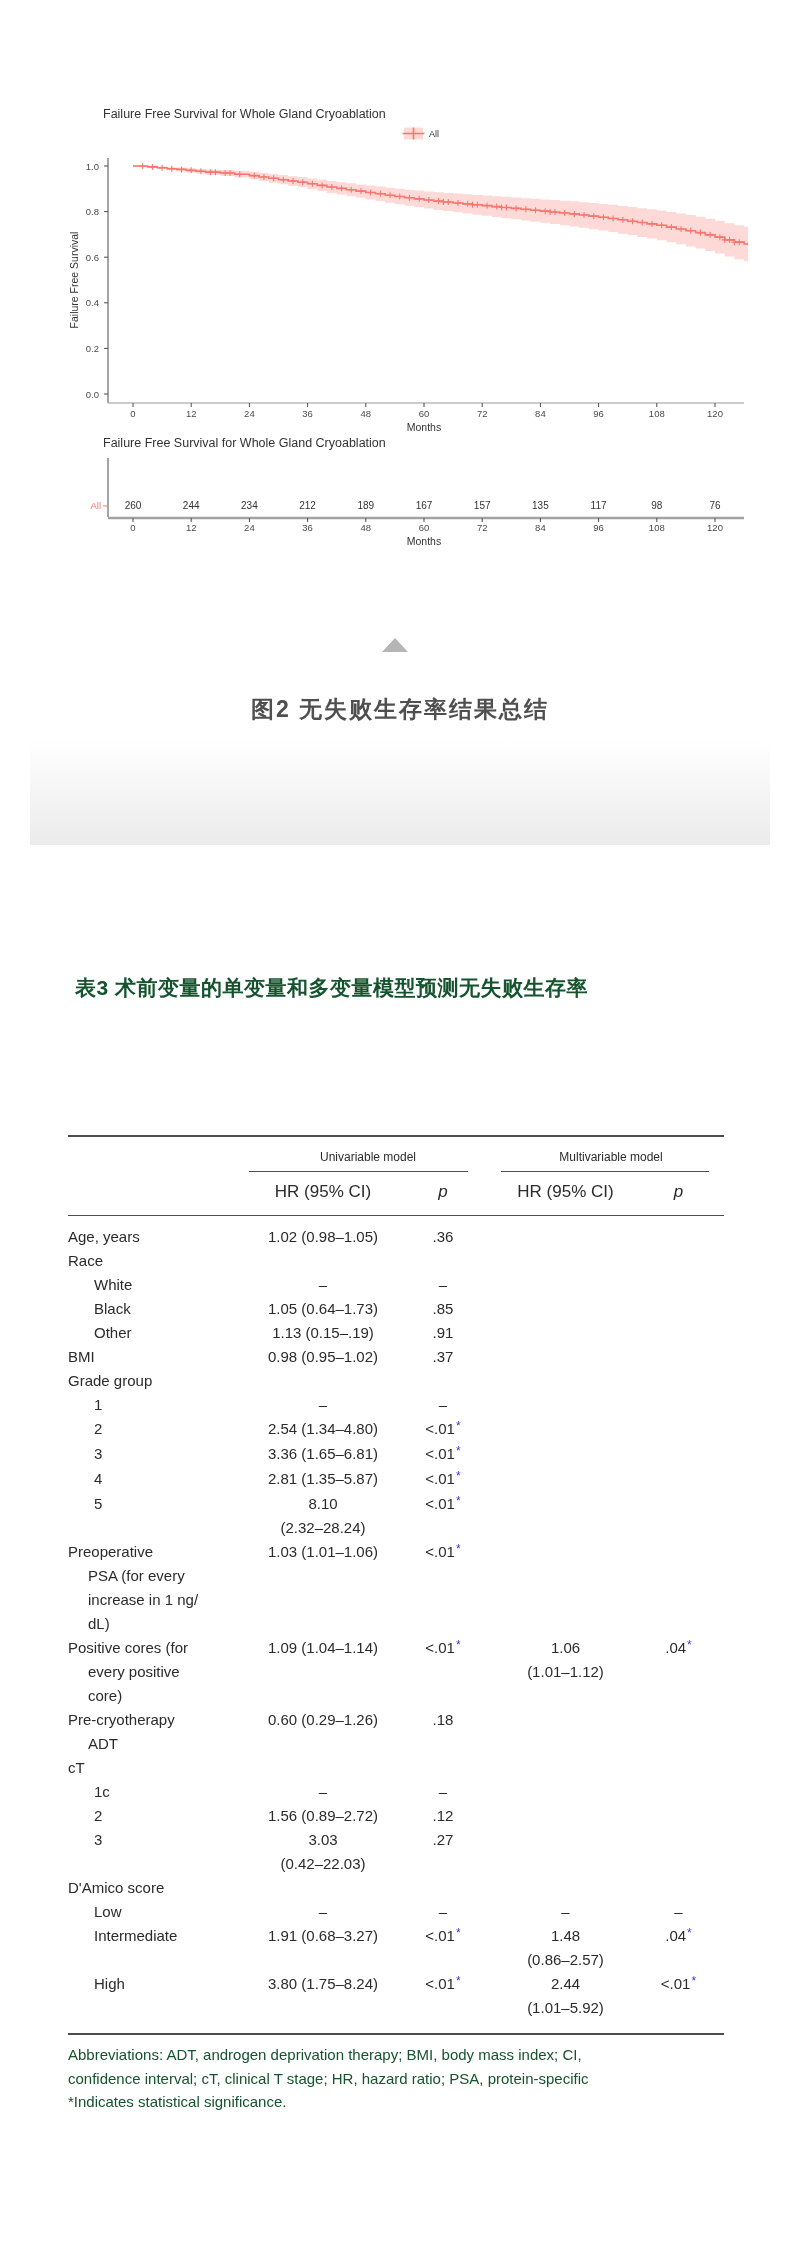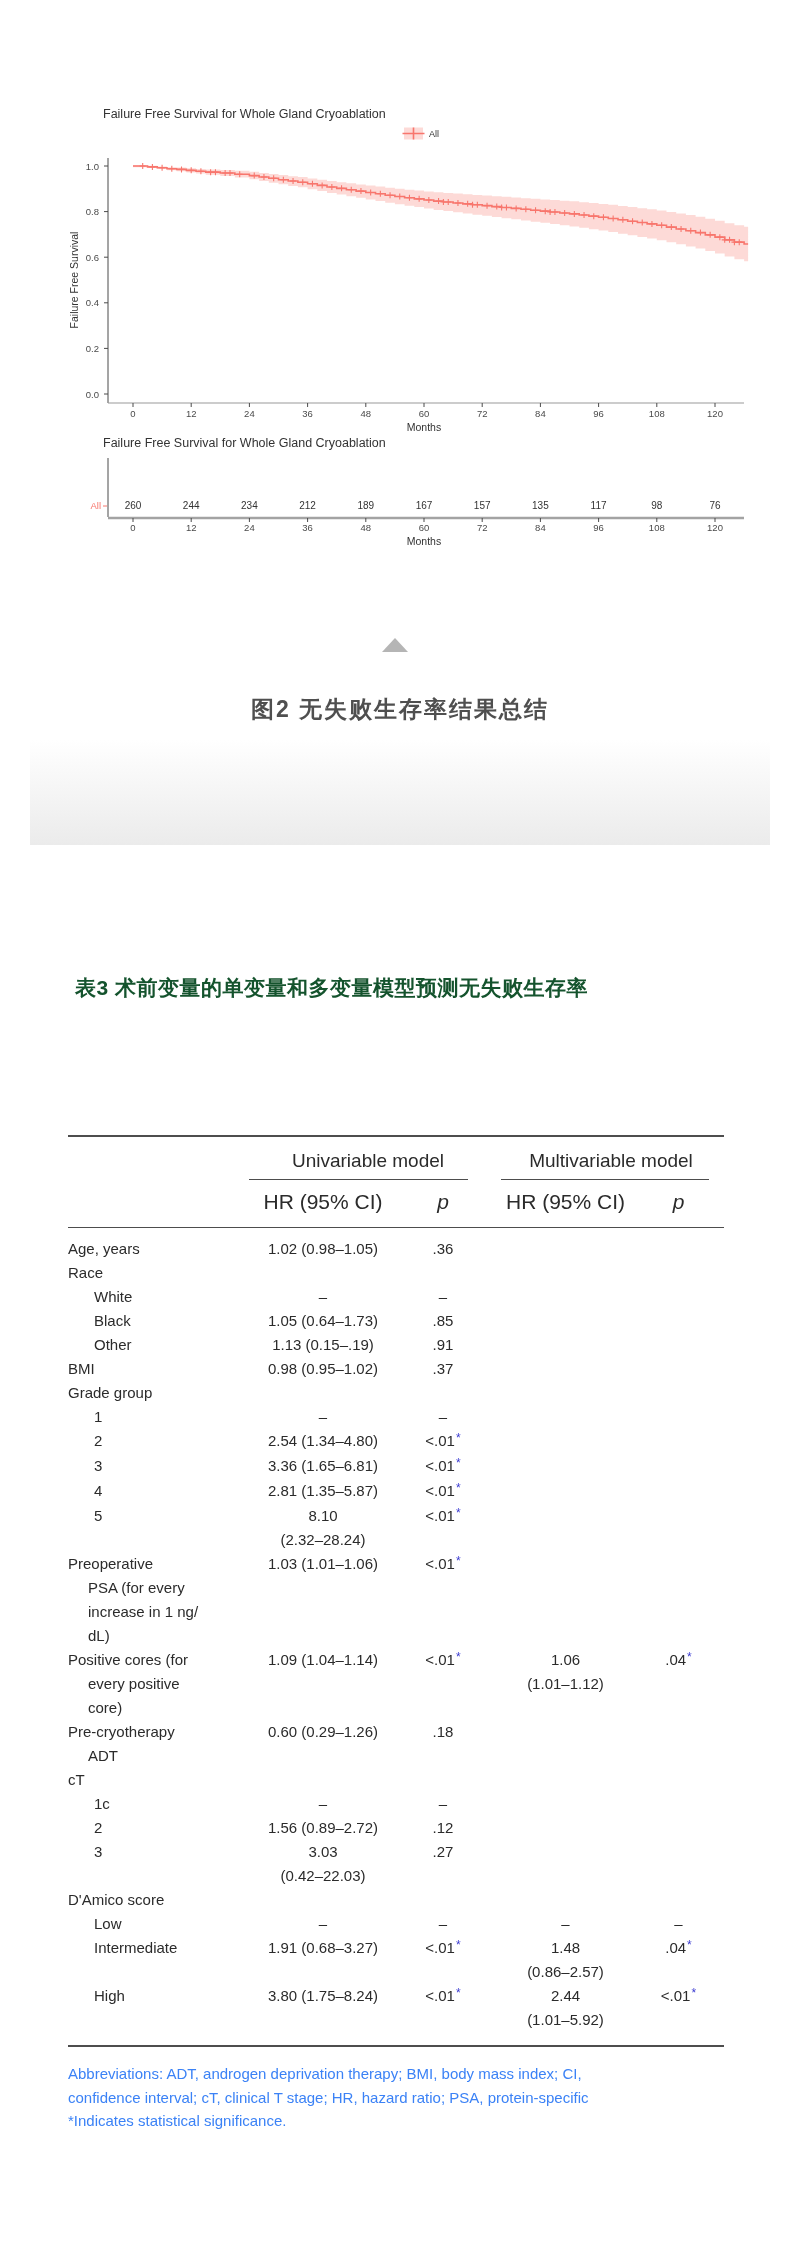--- a/index.html
+++ b/index.html
@@ -28,34 +28,34 @@
   .tbl-title{position:absolute;left:75px;top:974px;width:700px;
              font-size:21px;font-weight:bold;color:#14532d;letter-spacing:0.5px;}
   .tbl{position:absolute;left:68px;top:1135px;width:656px;font-size:15px;color:#2b2b2b;}
   .rule-top{border-top:2px solid #4d4d4d;}
   .rule-mid{border-top:1.4px solid #4d4d4d;}
   .rule-bot{border-top:2px solid #4d4d4d;}
   .grid{display:grid;grid-template-columns:180px 150px 90px 10px 135px 91px;}
   .ghead{padding-top:13px;}
   .gcell{grid-column:2/4;text-align:center;}
   .gcell2{grid-column:5/7;text-align:center;}
-  .gtext{font-size:19px;padding-bottom:7px;}
+  .gtext{font-size:12px;padding-bottom:7px;}
   .gline-u{border-bottom:1.4px solid #4d4d4d;margin:0 20px 0 1px;}
   .gline-m{border-bottom:1.4px solid #4d4d4d;margin:0 15px 0 3px;}
   .shead{padding:10px 0 13px 0;}
-  .shead .c{text-align:center;font-size:21px;}
+  .shead .c{text-align:center;font-size:17px;}
   .p-it{font-style:italic;}
   .tbody{padding:9px 0 13px 0;line-height:24px;}
   .c-label{text-align:left;}
   .c-num{text-align:center;}
   .lbl-line{padding-left:20px;text-indent:-20px;}
   .lbl-ind .lbl-line{padding-left:46px;text-indent:-20px;}
   .lbl-cont{padding-left:20px;text-indent:0;}
   .star{color:#3a3ad1;font-size:12px;position:relative;top:-4px;margin-left:1px;}
-  .footnote{padding-top:15px;line-height:23.5px;font-size:15px;color:#3b82f6;}
+  .footnote{padding-top:8px;line-height:23.5px;font-size:15px;color:#14532d;}
 </style>
 </head>
 <body>
 
 <div id="page">
 
   <svg id="km-svg" width="800" height="560" viewBox="0 0 800 560">
     <text class="chart-title" x="103" y="118">Failure Free Survival for Whole Gland Cryoablation</text>
 
     <g>

